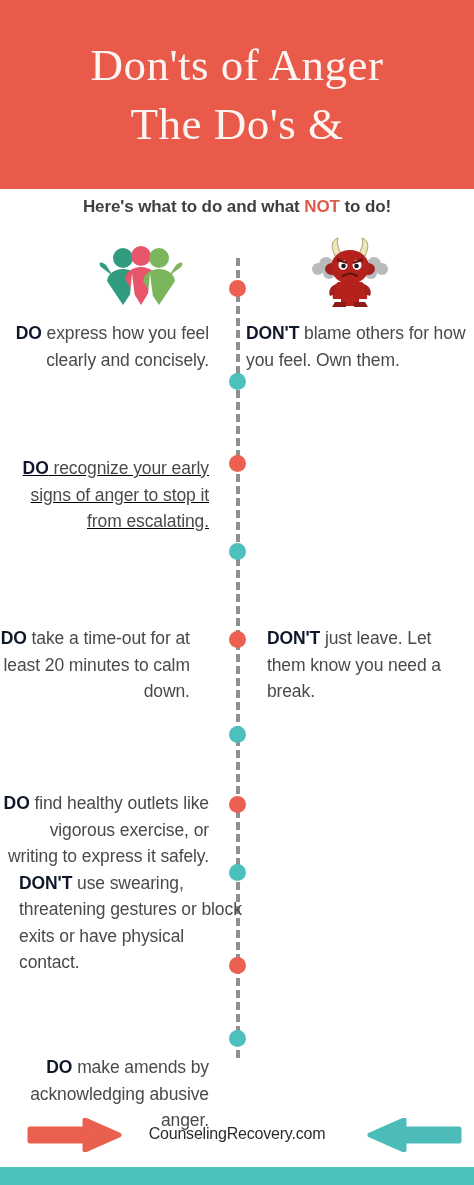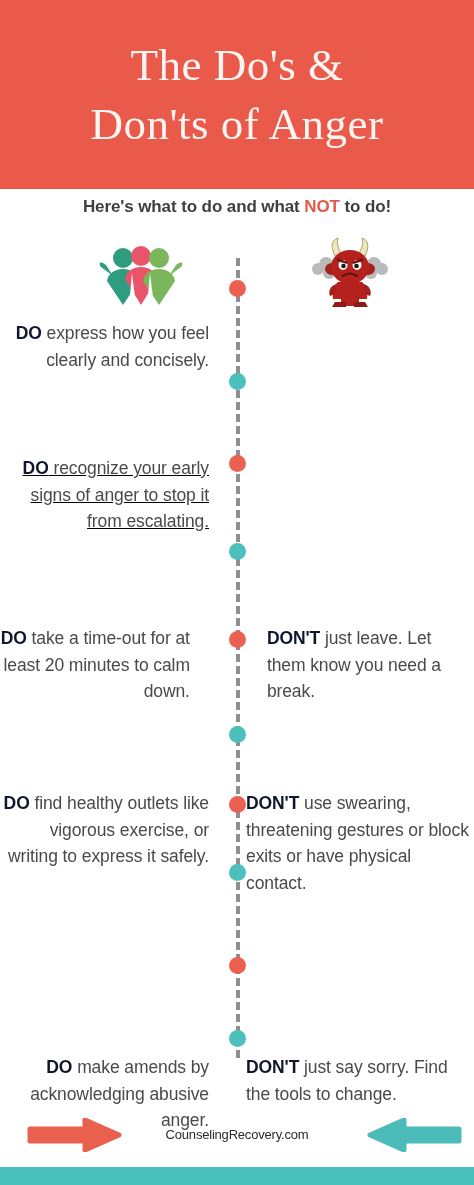--- a/index.html
+++ b/index.html
@@ -115,21 +115,21 @@
   .footer {
     position: absolute;
     left: 0; top: 1100px;
     width: 474px;
     height: 68px;
     display: flex;
     align-items: center;
     justify-content: center;
   }
   .footer-url {
-    font-size: 13px;
+    font-size: 16px;
     color: #2b2b2b;
     letter-spacing: -0.2px;
     white-space: nowrap;
   }
   .arrow-left-block {
     position: absolute;
     left: 27px; top: 1118px;
     width: 95px; height: 34px;
   }
   .arrow-right-block {
@@ -142,22 +142,22 @@
     left: 0; top: 1167px;
     width: 474px;
     height: 18px;
     background: #4bc1be;
   }
 </style>
 </head>
 <body>
 
 <div class="header">
+  <div class="header-title-line">Don'ts of Anger</div>
   <div class="header-title-line">The Do's &amp;</div>
-  <div class="header-title-line">Don'ts of Anger</div>
 </div>
 
 <div class="subtitle">
   <span>Here's what to do and what </span><span class="hot">NOT</span><span> to do!</span>
 </div>
 
 <div class="icon-people">
   <svg viewBox="0 0 88 62" width="88" height="62">
 
     <g fill="#2f9b7f">
@@ -237,20 +237,25 @@
 <div class="dot teal" style="top:864px;"></div>
 <div class="dot red" style="top:957px;"></div>
 <div class="dot teal" style="top:1030px;"></div>
 
 <div class="row" style="top:320px;">
   <div class="col-do">
     <div class="tip-text">
       <span class="tag">DO</span><span> express how you feel clearly and concisely.</span>
     </div>
   </div>
+  <div class="col-dont">
+    <div class="tip-text">
+      <span class="tag">DON'T</span><span> blame others for how you feel. Own them.</span>
+    </div>
+  </div>
 </div>
 
 <div class="row" style="top:455px;text-decoration:underline;">
   <div class="col-do">
     <div class="tip-text">
       <span class="tag">DO</span><span> recognize your early signs of anger to stop it from escalating.</span>
     </div>
   </div>
 </div>
 
@@ -260,42 +265,37 @@
       <span class="tag">DO</span><span> take a time-out for at least 20 minutes to calm down.</span>
     </div>
   </div>
   <div class="col-dont">
     <div class="tip-text">
       <span class="tag">DON'T</span><span> just leave. Let them know you need a break.</span>
     </div>
   </div>
 </div>
 
-<div class="row" style="top:790px;">
+<div class="row" style="top:790px;flex-direction:column;">
   <div class="col-do">
     <div class="tip-text">
       <span class="tag">DO</span><span> find healthy outlets like vigorous exercise, or writing to express it safely.</span>
     </div>
   </div>
   <div class="col-dont">
     <div class="tip-text">
       <span class="tag">DON'T</span><span> use swearing, threatening gestures or block exits or have physical contact.</span>
     </div>
   </div>
 </div>
 
 <div class="row" style="top:1007px;margin-top:47px;">
   <div class="col-do">
     <div class="tip-text">
       <span class="tag">DO</span><span> make amends by acknowledging abusive anger.</span>
-    </div>
-  </div>
-  <div class="col-dont">
-    <div class="tip-text">
-      <span class="tag">DON'T</span><span> just say sorry. Find the tools to change.</span>
     </div>
   </div>
 </div>
 
 <div class="arrow-left-block">
   <svg viewBox="0 0 95 34" width="95" height="34">
     <path d="M3 11 h55 v-9 l34 15 l-34 15 v-9 h-55 z" fill="#e9604f" stroke="#e9604f" stroke-width="5" stroke-linejoin="round"></path>
   </svg>
 </div>
 

